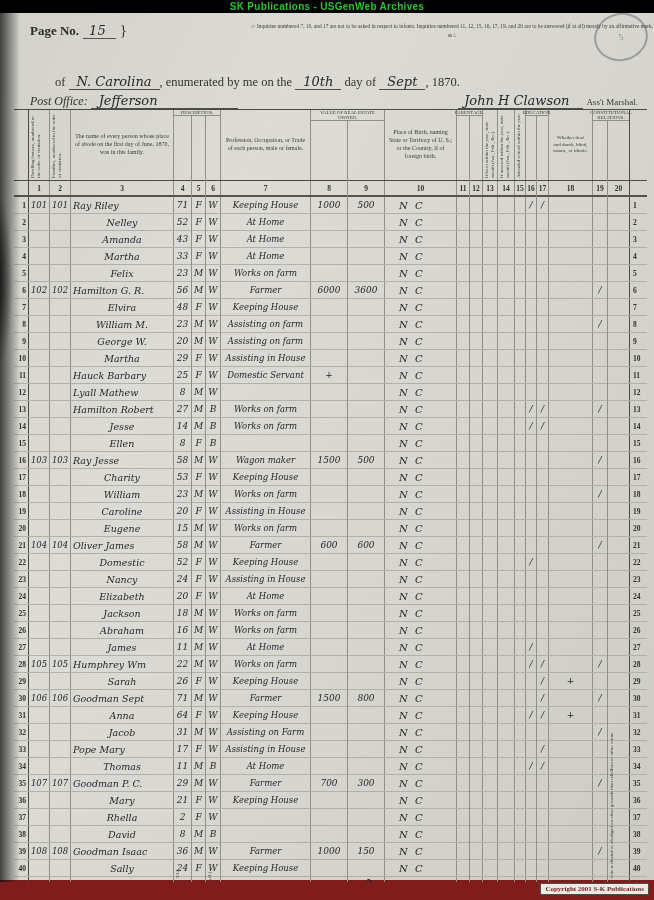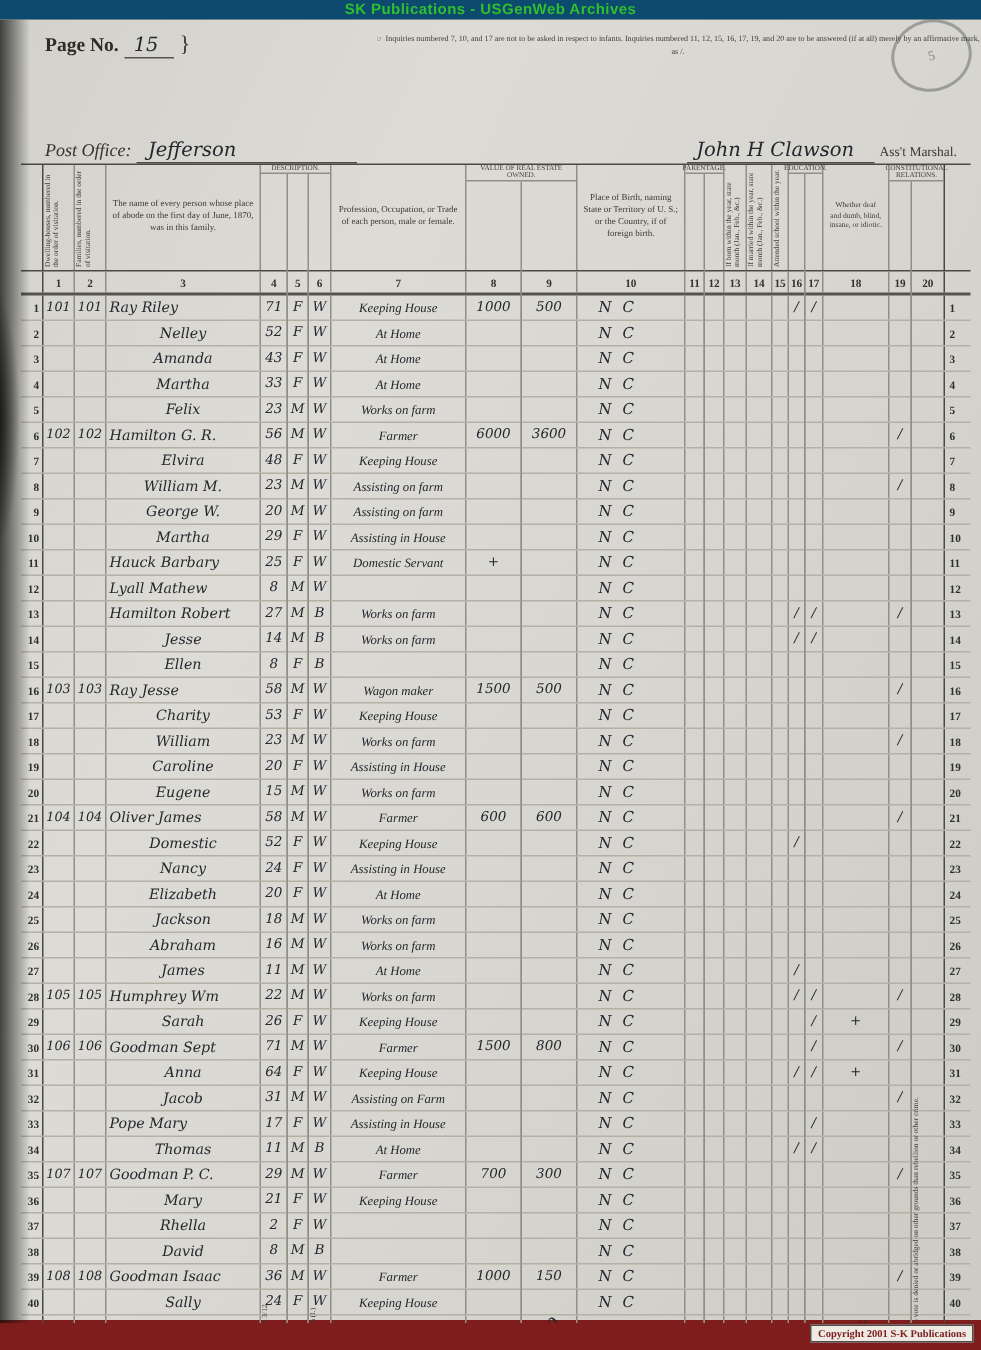--- a/index.html
+++ b/index.html
@@ -1,18 +1,18 @@
 <!DOCTYPE html>
 <html><head>
 <meta charset="utf-8">
 <style>
   html,body{margin:0;padding:0;}
   body{width:654px;height:900px;position:relative;background:#141414;font-family:"Liberation Serif",serif;overflow:hidden;}
 
-  .topbar{position:absolute;top:0;left:0;right:0;height:13px;background:#0c4a6e;display:flex;align-items:center;justify-content:center;}
+  .topbar{position:absolute;top:0;left:0;right:0;height:13px;background:#000000;display:flex;align-items:center;justify-content:center;}
   .topbar span{color:#2fbf2f;font:bold 10px "Liberation Sans",sans-serif;letter-spacing:.3px;}
 
   .paper{position:absolute;top:13px;left:0;width:654px;height:869px;overflow:hidden;
     background:linear-gradient(115deg,#d2d1cb,#dcdbd5 30%,#d6d5cf 62%,#ccccc5);}
   .paper::before{content:"";position:absolute;left:0;top:0;bottom:0;width:20px;
     background:linear-gradient(to right,rgba(15,15,15,.75),rgba(15,15,15,0));pointer-events:none;z-index:5;}
   .blotch{position:absolute;left:-5px;top:180px;width:18px;height:175px;z-index:6;
     background:radial-gradient(ellipse at left,rgba(8,8,8,.9),rgba(8,8,8,0) 72%);}
 
   .printed{color:#34332e;}
@@ -65,21 +65,21 @@
   .numcell{display:flex;align-items:center;justify-content:center;font:bold 7.5px "Liberation Serif",serif;color:#33322c;}
 
   .trow{display:flex;height:16px;border-bottom:1px solid #b2b1a6;}
   .trow .cell{display:flex;align-items:center;justify-content:center;overflow:visible;white-space:nowrap;}
   .rn{font:bold 7.5px "Liberation Serif",serif;color:#2f2f2b;justify-content:flex-end !important;padding-right:2px;}
   .rnr{justify-content:flex-start !important;padding-left:3px;}
   .cnum{font-size:8.5px;}
   .cname{font-size:9.5px;text-align:center;}
   .cname.hd{justify-content:flex-start !important;padding-left:2px;}
   .csm{font-size:9px;}
-  .cocc{font-size:8.5px;font-family:Liberation Serif, serif;}
+  .cocc{font-size:8.5px;}
   .cbirth{font-size:10px;letter-spacing:2px;justify-content:flex-start !important;padding-left:14px;}
   .cmark{font-size:9px;}
 
   .tfoot{position:relative;height:44px;border-bottom:2px solid #45443f;}
   .footgrid{display:flex;height:44px;}
   .foverlay{position:absolute;inset:0;z-index:3;}
   .fbig8{position:absolute;left:16px;top:4px;font-size:16px;transform:rotate(-8deg);}
   .flabels{position:absolute;top:4px;display:flex;flex-direction:column;}
   .fl1{left:62px}.fl2{left:150px}.fl3{left:244px}
   .fline{display:flex;align-items:flex-end;gap:2px;height:9px;margin-bottom:3px;}
@@ -106,20 +106,27 @@
     <span class="hw pagenum">15</span>
     <span class="brace printed">}</span>
     <div class="notes printed">☞ Inquiries numbered 7, 10, and 17 are not to be asked in respect to infants.  Inquiries numbered 11, 12, 15, 16, 17, 19, and 20 are to be answered (if at all) merely by an affirmative mark, as /.</div>
   </div>
 
   <div class="stamp">
     <span>5</span>
   </div>
 
 
+  <div class="sched2">
+    <span class="printed">of</span>
+    <span class="hw hw-entry">N. Carolina</span><span class="printed">, enumerated by me on the</span>
+    <span class="hw hw-entry">10th</span>
+    <span class="printed">day of</span>
+    <span class="hw hw-entry">Sept</span><span class="printed">, 1870.</span>
+  </div>
 
   <div class="poline">
     <span>
       <span class="printed" style="font-style:italic;">Post Office:</span>
       <span class="hw hw-entry" style="padding-right:80px;">Jefferson</span>
     </span>
     <span>
       <span class="hw sig">John H Clawson</span>
       <span class="sigtitle printed">Ass't Marshal.</span>
     </span>

